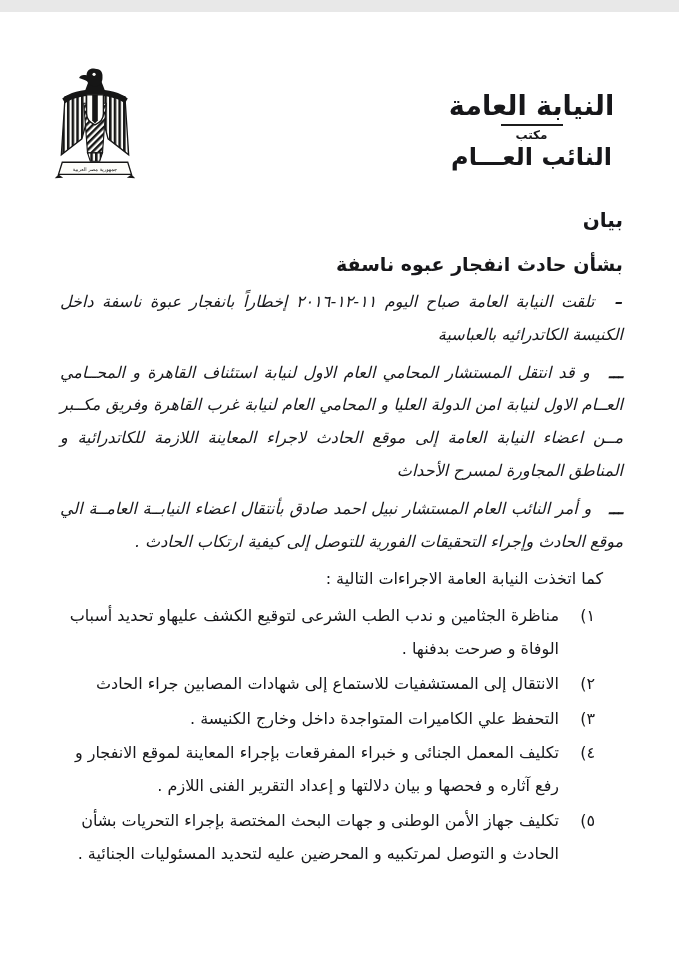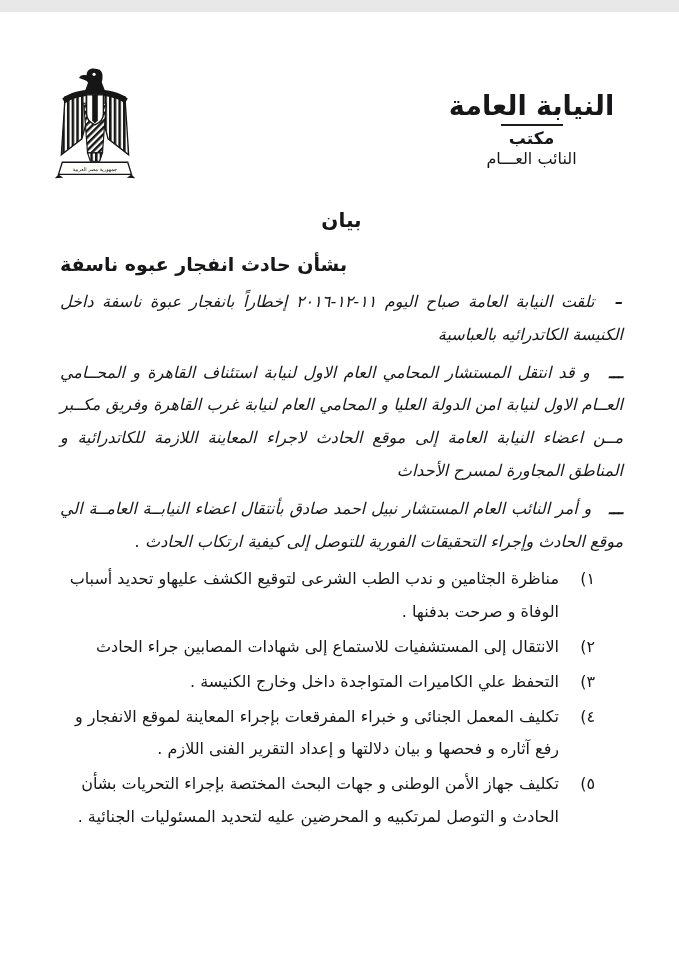--- a/index.html
+++ b/index.html
@@ -33,38 +33,37 @@
     font-size:27px;
     font-weight:bold;
     letter-spacing:.5px;
     white-space:nowrap;
   }
   .logo-rule {
     width:62px; height:2px;
     background:#1c1c1c;
     margin:3px auto 2px auto;
   }
-  .logo-office { font-size:17px; font-weight:bold; }
-  .logo-holder { font-size:16px; font-weight:normal; margin-top:1px; white-space:nowrap; }
+  .logo-office { font-size:12px; font-weight:bold; }
+  .logo-holder { font-size:24px; font-weight:bold; margin-top:1px; white-space:nowrap; }
 
   
   .doc {
     direction:rtl;
     padding:8px 56px 0 60px;
     font-size:16px;
     line-height:2.05;
   }
   .doc-title {
-    text-align:center;
     font-size:20px;
     font-weight:bold;
     margin:12px 0 2px 0;
   }
   .doc-sub1 {
-    text-align:left;
+    text-align:right;
     font-size:19px;
     font-weight:bold;
     margin:4px 0 2px 0;
   }
   .doc-sub2 {
     text-align:center;
     font-size:15.5px;
     font-weight:bold;
     margin:2px 0 10px 0;
   }
@@ -162,20 +161,21 @@
     <p class="para">
       <span class="dash">ـــ</span>
       <span>و قد انتقل المستشار المحامي العام الاول لنيابة استئناف القاهرة و المحــامي العــام الاول لنيابة امن الدولة العليا و المحامي العام لنيابة غرب القاهرة  وفريق مكــبر مــن اعضاء النيابة العامة  إلى موقع الحادث  لاجراء  المعاينة اللازمة للكاتدرائية  و المناطق المجاورة لمسرح الأحداث</span>
     </p>
 
     <p class="para">
       <span class="dash">ـــ</span>
       <span>و أمر النائب العام المستشار نبيل احمد صادق  بأنتقال اعضاء النيابــة العامــة الي موقع الحادث وإجراء التحقيقات الفورية للتوصل إلى كيفية ارتكاب الحادث .</span>
     </p>
 
+    <p class="list-intro">كما اتخذت النيابة العامة الاجراءات التالية :</p>
 
     <div class="item">
       <span class="marker">١)</span>
       <div class="itext">مناظرة الجثامين و ندب الطب الشرعى لتوقيع الكشف عليهاو تحديد أسباب الوفاة و صرحت بدفنها .</div>
     </div>
     <div class="item">
       <span class="marker">٢)</span>
       <div class="itext">الانتقال إلى المستشفيات للاستماع إلى شهادات المصابين جراء الحادث</div>
     </div>
     <div class="item">

